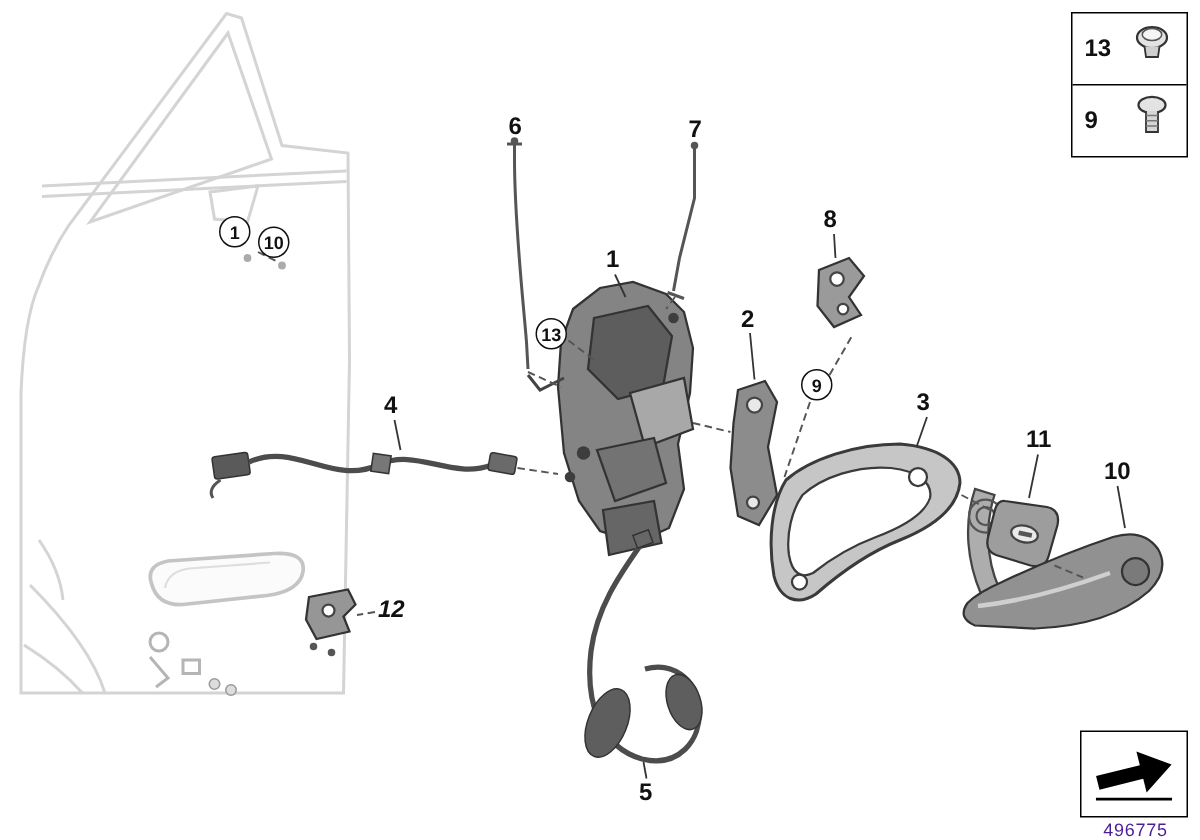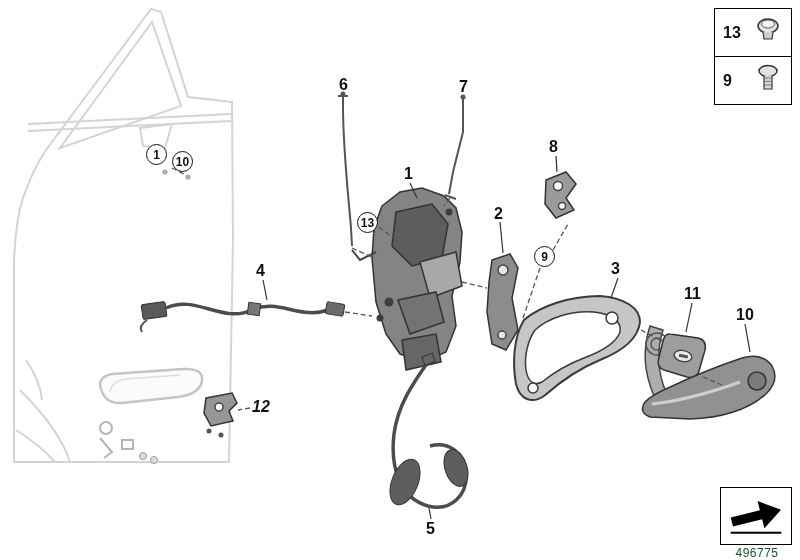--- a/index.html
+++ b/index.html
@@ -10,21 +10,21 @@
   .circ{position:absolute;width:21px;height:21px;border:1.6px solid #111;border-radius:50%;
         background:#fff;display:flex;align-items:center;justify-content:center;
         font-weight:bold;font-size:12px;color:#111;cursor:pointer;box-sizing:border-box;}
   .legend-box{position:absolute;right:8px;top:8px;width:76px;border:1.5px solid #000;background:#fff;}
   .legend-cell{display:flex;align-items:center;justify-content:space-between;height:47px;padding:0 6px 0 8px;}
   .legend-cell + .legend-cell{border-top:1.5px solid #000;}
   .legend-num{font-weight:bold;font-size:16px;color:#111;cursor:pointer;}
   .arrow-box{position:absolute;right:8px;top:487px;width:70px;height:56px;border:1.5px solid #000;
              background:#fff;display:flex;align-items:center;justify-content:center;}
   .part-number{position:absolute;right:8px;top:546px;width:70px;text-align:center;
-               font-size:12px;color:#14532d;letter-spacing:0.5px;}
+               font-size:12px;color:#4c1d95;letter-spacing:0.5px;}
 </style>
 </head>
 <body>
 
 <div class="canvas">
 
   <svg class="art" width="800" height="560" viewBox="0 0 800 560">
 
     <g fill="none" stroke="#d4d4d4" stroke-width="2">
       <path d="M14,462 L14,262 Q16,212 26,190 Q34,168 46,150 L151,9 L161,12 L188,97 L232,102 L233,240 L229,462 Z"></path>

